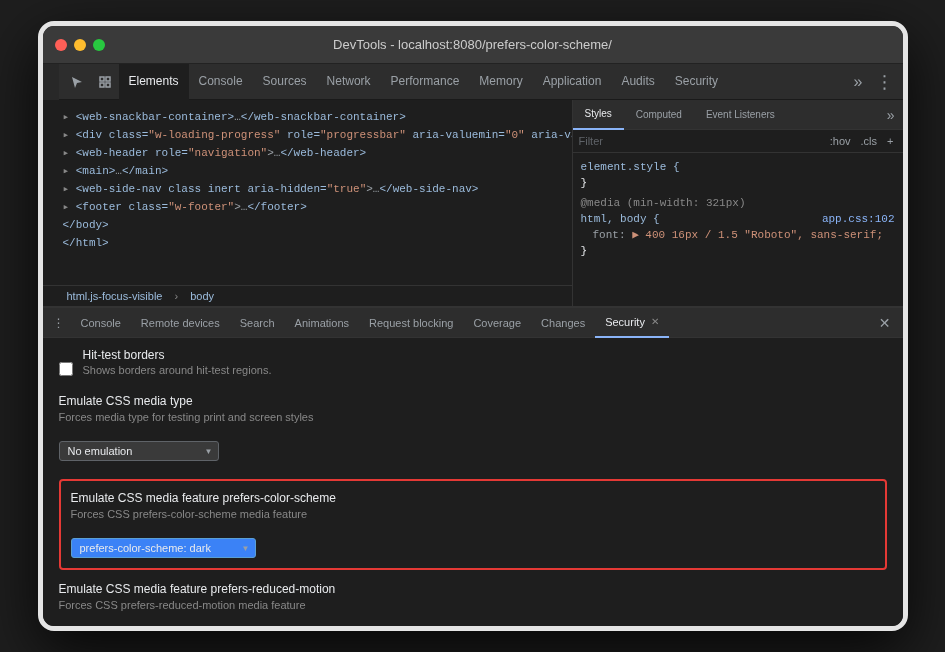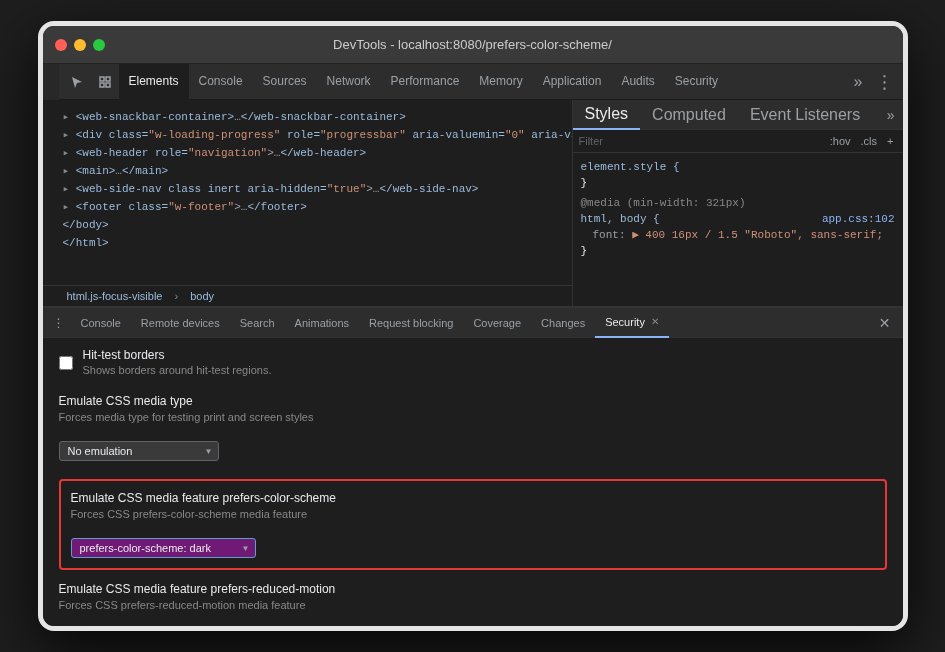--- a/index.html
+++ b/index.html
@@ -171,21 +171,21 @@
       height: 30px;
       align-items: center;
       flex-shrink: 0;
     }
     .panel-tab {
       padding: 0 12px;
       height: 30px;
       display: flex;
       align-items: center;
       color: #9aa0a6;
-      font-size: 16px;
+      font-size: 10px;
       cursor: pointer;
     }
     .panel-tab.active {
       color: #e8eaed;
       border-bottom: 2px solid #8ab4f8;
     }
     .panel-overflow {
       margin-left: auto;
       color: #9aa0a6;
       padding: 0 8px;
@@ -298,21 +298,21 @@
       flex: 1;
       overflow-y: auto;
       padding: 10px 16px;
       color: #e8eaed;
     }
     .rendering-section {
       margin-bottom: 18px;
     }
     .rendering-row {
       display: flex;
-      align-items: center;
+      align-items: flex-end;
       margin-bottom: 8px;
     }
     .rendering-checkbox {
       width: 14px;
       height: 14px;
       border: 1px solid #5f6368;
       background: transparent;
       margin-right: 10px;
       margin-top: 1px;
       flex-shrink: 0;
@@ -372,21 +372,21 @@
       border: 2px solid #e53935;
       border-radius: 4px;
       padding: 10px;
       margin-bottom: 12px;
     }
     .no-emulation-dropdown {
       min-width: 160px;
     }
     .dark-dropdown {
       min-width: 185px;
-      background: #701a75;
+      background: #3b82f6;
       border-color: #5a9fd4;
     }
     
     ::-webkit-scrollbar { width: 8px; height: 8px; }
     ::-webkit-scrollbar-track { background: #1e1e1e; }
     ::-webkit-scrollbar-thumb { background: #444; border-radius: 4px; }
   </style>
 </head>
 <body>
 

